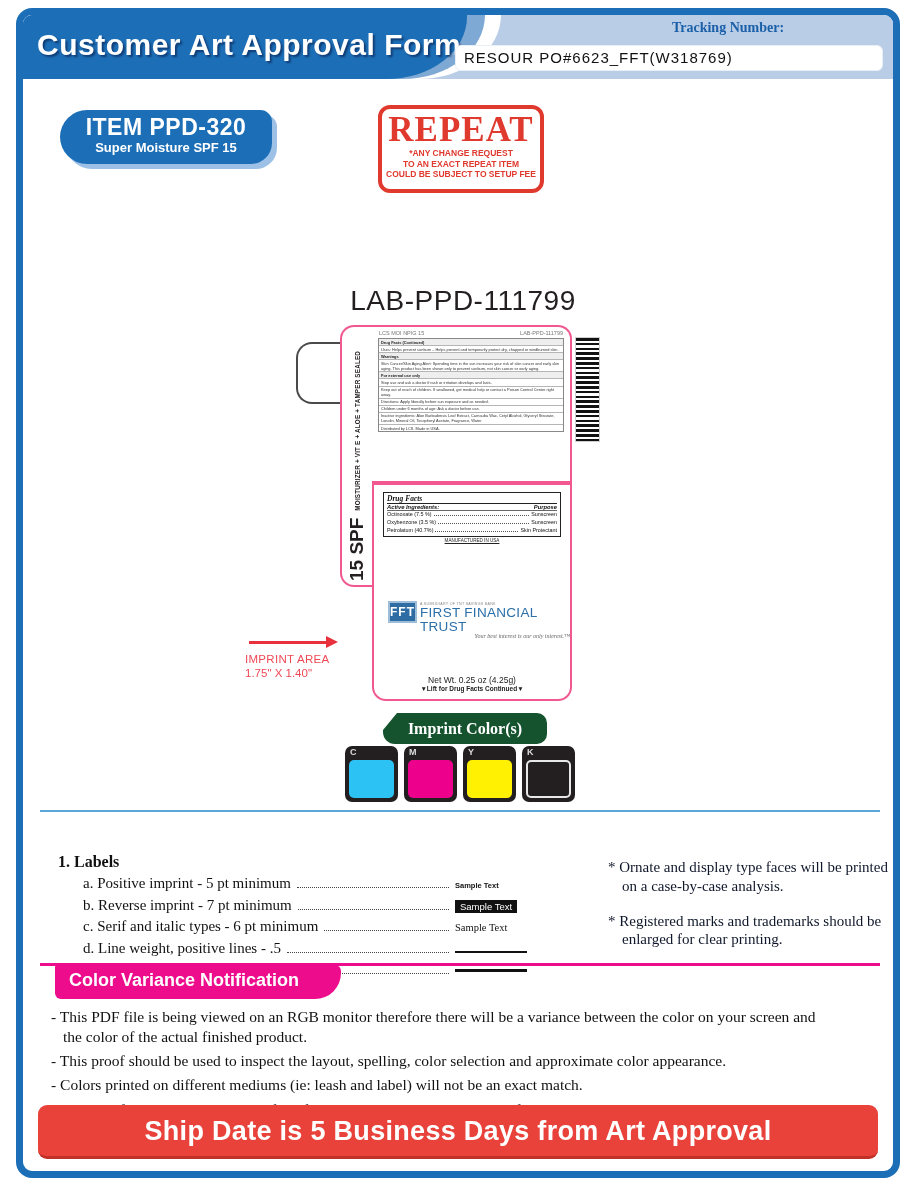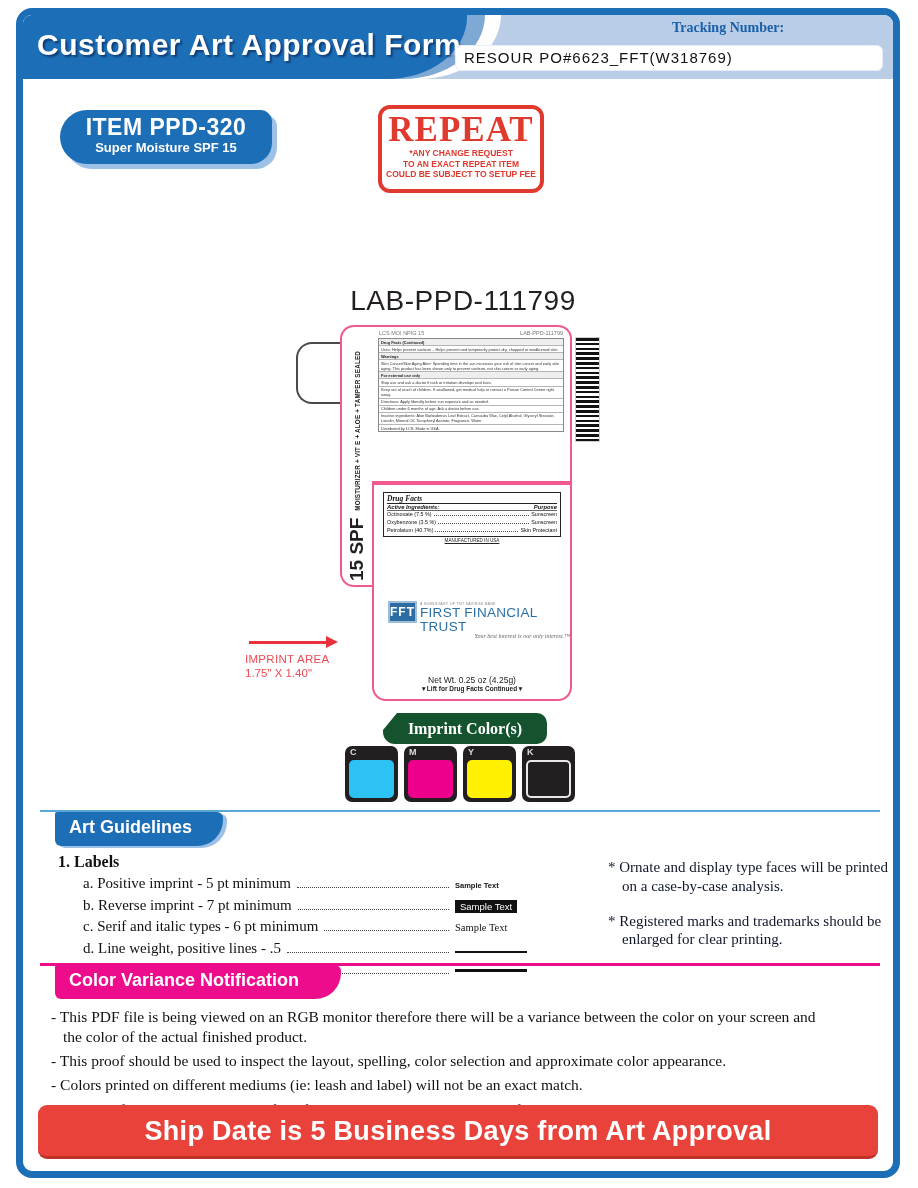--- a/index.html
+++ b/index.html
@@ -247,21 +247,20 @@
         <span class="letter">Y</span>
         <div class="chip" style="background: rgb(255, 241, 1);"></div>
       </div>
       <div class="swatch">
         <span class="letter">K</span>
         <div class="chip k" style="background: rgb(35, 31, 32);"></div>
       </div>
     </div>
 
     <div class="div-blue"></div>
-    <div class="ag-badge">Art Guidelines</div>
     <div class="ag-section">1. Labels</div>
 
     <div class="ag-rows">
       <div class="ag-row">
         <span>a. Positive imprint - 5 pt minimum</span>
         <span class="lead"></span>
         <span class="sampleZone">
             <span class="samp-pos">Sample Text</span>
           </span>
       </div>

